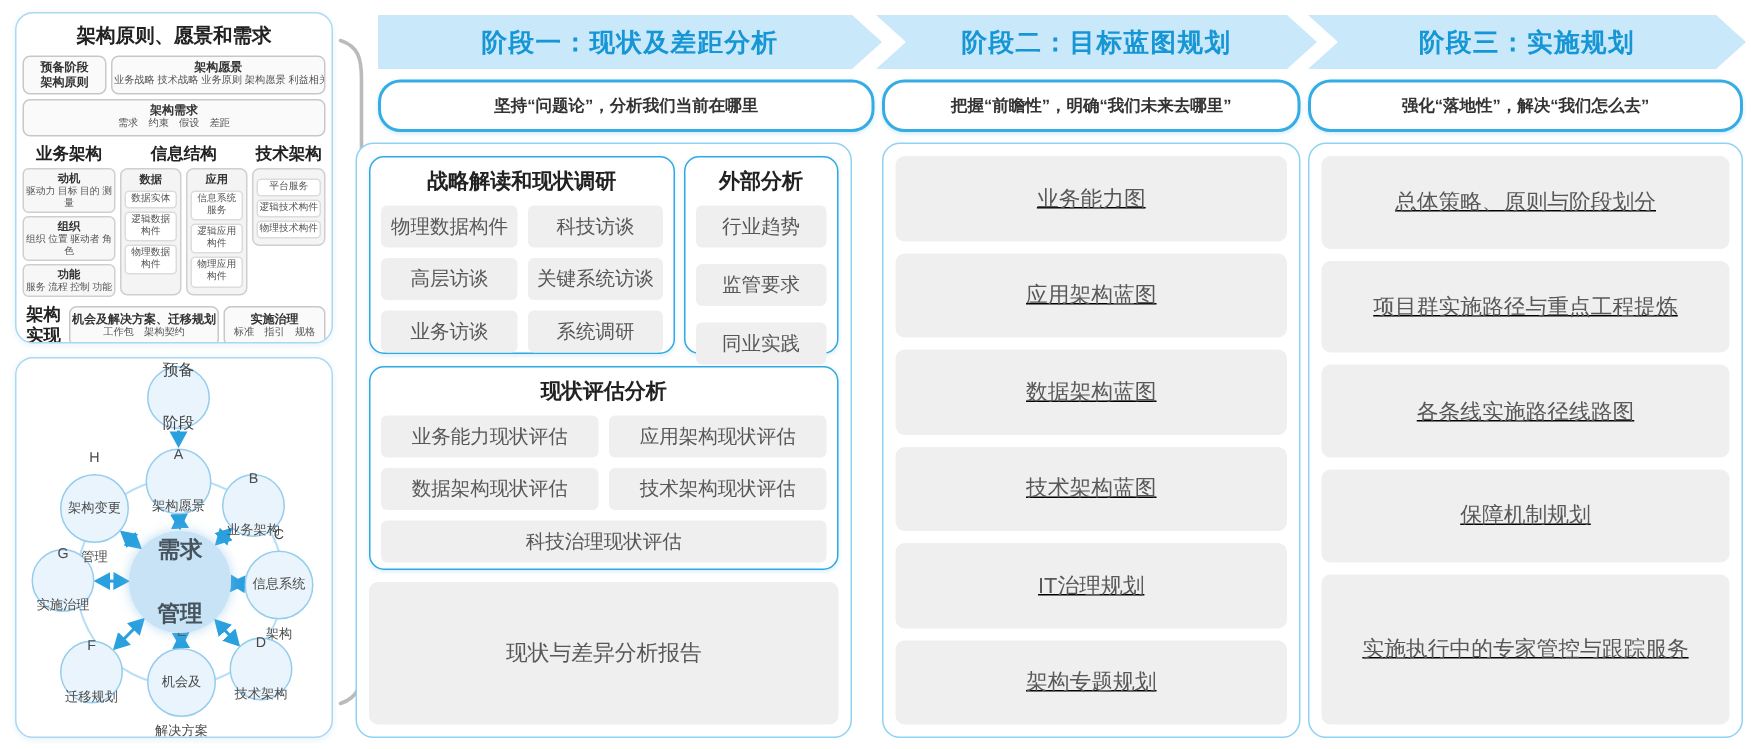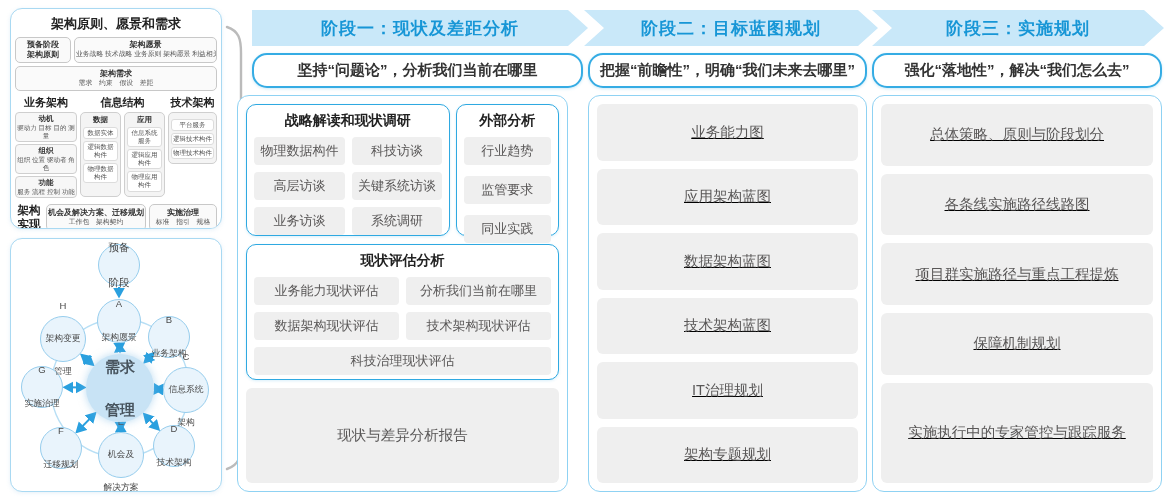--- a/index.html
+++ b/index.html
@@ -58,21 +58,21 @@
     clip-path:polygon(0 0, calc(100% - 20px) 0, 100% 50%, calc(100% - 20px) 100%, 0 100%); }
   #banner-2 { left:584px; width:294px;
     clip-path:polygon(0 0, calc(100% - 20px) 0, 100% 50%, calc(100% - 20px) 100%, 0 100%, 20px 50%); }
   #banner-3 { left:872px; width:292px;
     clip-path:polygon(0 0, calc(100% - 20px) 0, 100% 50%, calc(100% - 20px) 100%, 0 100%, 20px 50%); }
 
   
   .subtitle { position:absolute; top:53px; height:35px; background:#fff;
     border:2px solid #35ACE4; border-radius:15px; display:flex; align-items:center;
     justify-content:center; box-shadow:0 1px 3px rgba(53,172,228,.25); }
-  .subtitle .stxt { font-size:15px; font-weight:bold; color:#333; }
+  .subtitle .stxt { font-size:11px; font-weight:bold; color:#333; }
   #sub-1 { left:252px; width:331px; }
   #sub-2 { left:588px; width:279px; }
   #sub-3 { left:872px; width:290px; }
 
   
   .pc { position:absolute; top:95px; height:397px; background:#fff;
     border:1.5px solid #8FD2F3; border-radius:12px; padding:8px;
     display:flex; flex-direction:column; gap:8px; }
   #pc-1 { left:237px; width:331px; }
   #pc-2 { left:588px; width:279px; }
@@ -284,21 +284,21 @@
         <div class="gitem">行业趋势</div>
         <div class="gitem">监管要求</div>
         <div class="gitem">同业实践</div>
       </div>
     </div>
   </div>
   <div class="bluebox" id="assessment-box">
     <div class="bbt">现状评估分析</div>
     <div class="agrid">
       <div class="gitem">业务能力现状评估</div>
-      <div class="gitem">分析我们当前在哪里</div>
+      <div class="gitem">应用架构现状评估</div>
       <div class="gitem">数据架构现状评估</div>
       <div class="gitem">技术架构现状评估</div>
       <div class="gitem full">科技治理现状评估</div>
     </div>
   </div>
   <div class="gitem" id="report-box">现状与差异分析报告</div>
 </div>
 
 <div class="pc" id="pc-2">
   <div class="stack">
@@ -307,18 +307,18 @@
     <div class="gitem">数据架构蓝图</div>
     <div class="gitem">技术架构蓝图</div>
     <div class="gitem">IT治理规划</div>
     <div class="gitem">架构专题规划</div>
   </div>
 </div>
 
 <div class="pc" id="pc-3">
   <div class="stack">
     <div class="gitem">总体策略、原则与阶段划分</div>
+    <div class="gitem">项目群实施路径与重点工程提炼</div>
     <div class="gitem">各条线实施路径线路图</div>
-    <div class="gitem">项目群实施路径与重点工程提炼</div>
     <div class="gitem">保障机制规划</div>
     <div class="gitem tall">实施执行中的专家管控与跟踪服务</div>
   </div>
 </div>
 
 </body></html>

